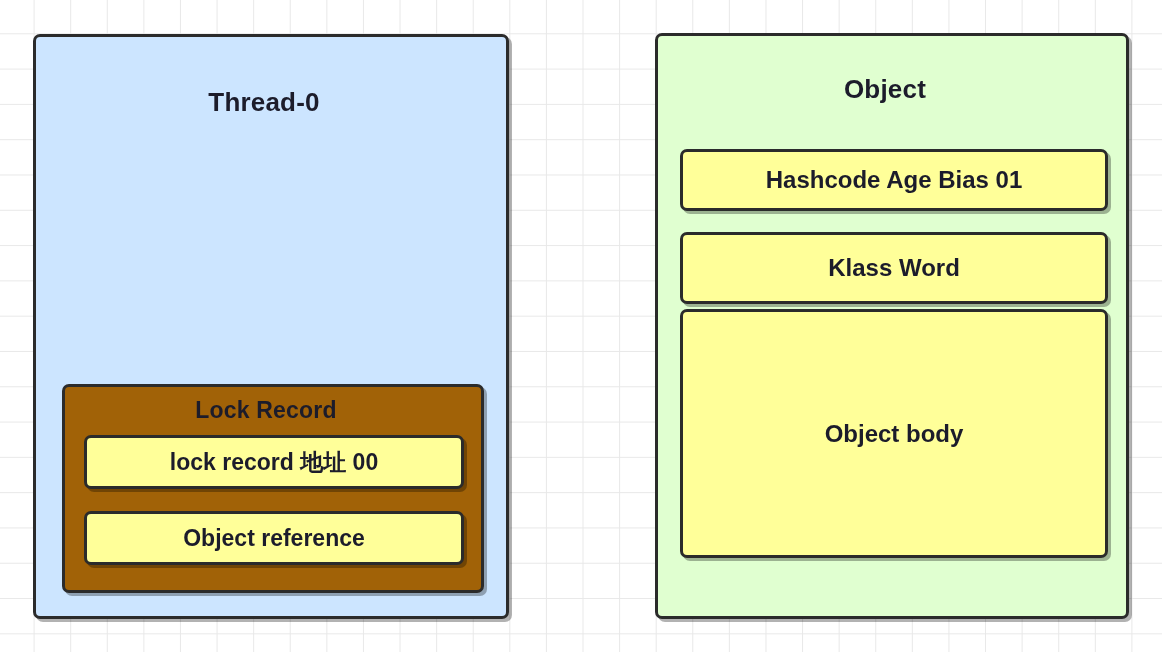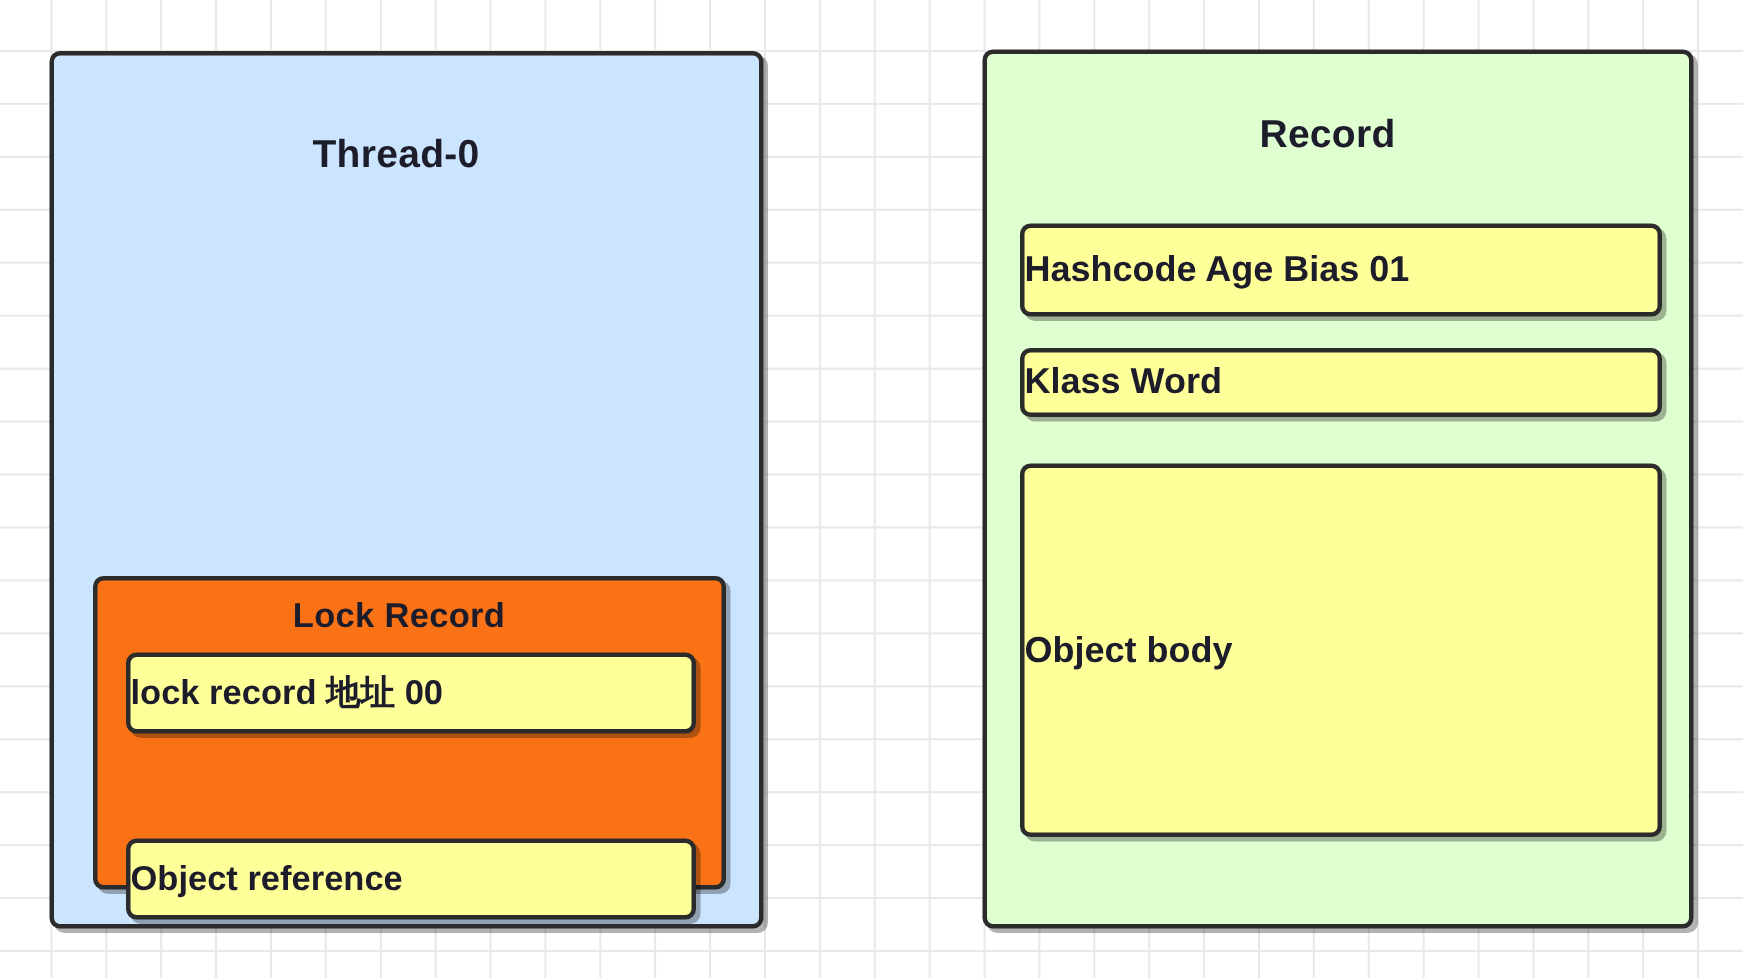--- a/index.html
+++ b/index.html
@@ -44,20 +44,21 @@
     letter-spacing: .2px;
     white-space: nowrap;
   }
 
   .boxlabel {
     position: absolute;
     left: 0;
     right: 0;
     top: 50%;
     transform: translateY(-50%);
+    text-align: center;
     font-weight: bold;
     color: #1c1c2b;
     white-space: nowrap;
   }
 
   
   #thread-box {
     left: 33px;
     top: 34px;
     width: 476px;
@@ -68,41 +69,41 @@
     top: 50px;
     font-size: 26px;
   }
 
   
   #lock-record-box {
     left: 26px;
     top: 347px;
     width: 422px;
     height: 209px;
-    background: #f97316;
+    background: #a16207;
     padding-left: 12px;
   }
   #lock-record-title {
     top: 10px;
     font-size: 23px;
   }
 
   .lr-field {
     position: absolute;
     box-sizing: border-box;
     border: 3px solid #2b2b2b;
     border-radius: 7px;
     background: #ffff99;
     box-shadow: 3px 3px 0 rgba(0,0,0,0.30);
     left: 19px;
     width: 380px;
     height: 54px;
   }
   #lr-field-0 { top: 48px; }
-  #lr-field-1 { top: 124px; margin-top: 48px; }
+  #lr-field-1 { top: 124px; }
   .lr-field .boxlabel { font-size: 23px; }
 
   
   #object-box {
     left: 655px;
     top: 33px;
     width: 474px;
     height: 586px;
     background: #e0ffd0;
   }
@@ -115,21 +116,21 @@
     position: absolute;
     box-sizing: border-box;
     border: 3px solid #2b2b2b;
     border-radius: 7px;
     background: #ffff99;
     box-shadow: 3px 3px 0 rgba(0,0,0,0.30);
     left: 22px;
     width: 428px;
   }
   #obj-field-0 { top: 113px; height: 62px; }
-  #obj-field-1 { top: 196px; height: 46px; text-decoration: underline; }
+  #obj-field-1 { top: 196px; height: 72px; text-decoration: underline; }
   #obj-field-2 { top: 273px; height: 249px; }
   .obj-field .boxlabel { font-size: 24px; }
 </style>
 </head>
 <body>
 
 <div id="canvas">
 
   <div class="shape" id="thread-box">
     <div class="title" id="thread-title">Thread-0</div>
@@ -141,21 +142,21 @@
         <div class="boxlabel">lock  record 地址 00</div>
       </div>
 
       <div class="lr-field" id="lr-field-1">
         <div class="boxlabel">Object reference</div>
       </div>
     </div>
   </div>
 
   <div class="shape" id="object-box">
-    <div class="title" id="object-title">Record</div>
+    <div class="title" id="object-title">Object</div>
 
     <div class="obj-field" id="obj-field-0">
       <div class="boxlabel">Hashcode Age Bias 01</div>
     </div>
 
     <div class="obj-field" id="obj-field-1">
       <div class="boxlabel">Klass Word</div>
     </div>
 
     <div class="obj-field" id="obj-field-2">

